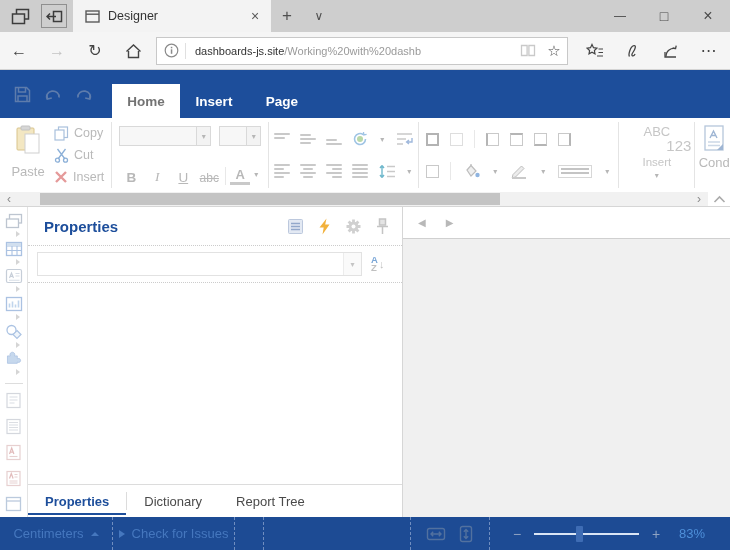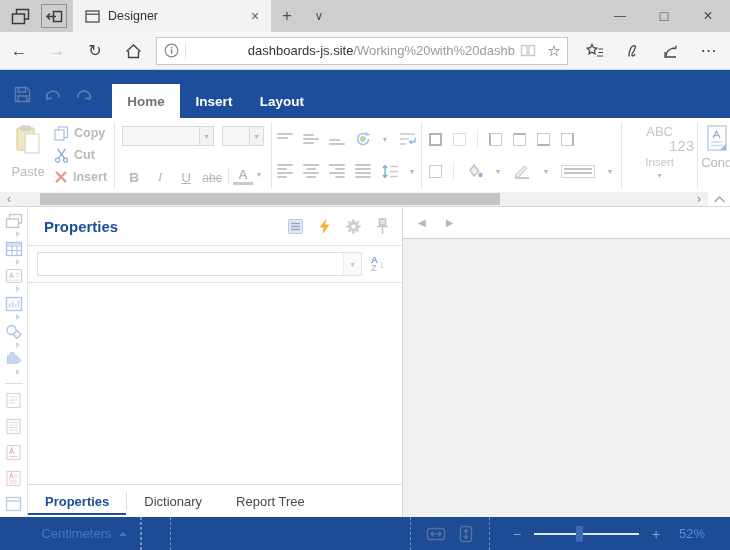--- a/index.html
+++ b/index.html
@@ -26,21 +26,21 @@
   .wc.max { font-size:14px; }
   .wc.close { font-size:16px; }
 
   
   .navbar { height:38px; background:#f5f5f5; border-bottom:1px solid #d4d4d4; display:flex; align-items:center; flex:0 0 38px; }
   .nav-btn { width:38px; height:38px; display:flex; align-items:center; justify-content:center; color:#444; font-size:16px; }
   .nav-btn.disabled { color:#c3c3c3; }
   .addressbar { flex:1; height:28px; background:#fff; border:1px solid #c8c8c8; display:flex; align-items:center; margin:0 8px 0 4px; }
   .ab-info { width:28px; display:flex; align-items:center; justify-content:center; }
   .ab-sep { width:1px; height:16px; background:#e0e0e0; }
-  .ab-url { flex:1; padding-left:9px; white-space:nowrap; overflow:hidden; font-size:13px;text-align:right; }
+  .ab-url { flex:1; padding-left:9px; white-space:nowrap; overflow:hidden; font-size:11px; }
   .ab-url .domain { color:#333; }
   .ab-url .path { color:#9a9a9a; }
   .ab-ico { width:26px; display:flex; align-items:center; justify-content:center; }
   .ab-star { color:#4a4a4a; font-size:15px; }
   .right-btns { display:flex; padding-right:2px; }
   .more-dots { font-size:16px; color:#444; letter-spacing:1px; }
 
   
   .ribbon-tabs { height:48px; background:#1d4e9b; display:flex; align-items:stretch; flex:0 0 48px; }
   .quick { display:flex; align-items:center; gap:13px; padding:0 8px 0 14px; width:112px; }
@@ -48,21 +48,21 @@
           color:#fff; font-size:13.5px; font-weight:600; }
   .rtab.active { background:#fff; color:#737373; }
 
   
   .ribbon { height:74px; background:#fff; display:flex; overflow:hidden; padding:3px 0 3px 4px; flex:0 0 74px; }
   .gsep { flex:0 0 1px; background:#e4e4e4; margin:1px 3px; }
   .grp { display:flex; }
   .dimtxt { color:#b9b9b9; }
   .bigbtn { width:48px; display:flex; flex-direction:column; align-items:center; justify-content:flex-start; padding-top:4px; gap:9px; }
   .smallcol { display:flex; flex-direction:column; justify-content:space-between; padding:2px 4px 2px 2px; }
-  .smallbtn { display:flex; align-items:center; gap:5px; height:20px; font-size:12.5px;font-weight:bold; }
+  .smallbtn { display:flex; align-items:center; gap:5px; height:20px; font-size:12.5px; }
   .fontgrp { display:flex; flex-direction:column; justify-content:space-between; padding:2px 4px; }
   .combo { display:flex; height:20px; }
   .combo .box { background:#f7f7f7; border:1px solid #d9d9d9; height:20px; }
   .combo .dd { width:14px; height:20px; border:1px solid #d9d9d9; border-left:none; background:#f3f3f3;
                display:flex; align-items:center; justify-content:center; color:#b6b6b6; font-size:8px; }
   .fmt-row { display:flex; align-items:flex-end; gap:2px; height:24px; padding-bottom:2px; }
   .fmt { width:24px; text-align:center; color:#b8b8b8; font-size:13.5px; }
   .fmt.b { font-weight:bold; }
   .fmt.i { font-style:italic; font-family:"Liberation Serif","DejaVu Serif",serif; }
   .fmt.u { text-decoration:underline; }
@@ -261,21 +261,21 @@
         </svg>
       <svg width="18" height="16" viewBox="0 0 18 16">
           <g fill="none" stroke="#5e7cac" stroke-width="1.7">
         <path d="M3 11.5 a6.2 5.6 0 1 1 11.6 1.8"></path>
             <path d="M15.4 8.6 l-.9 4.4 -4.3-1"></path>
           </g>
         </svg>
     </div>
     <div class="rtab active">Home</div>
     <div class="rtab">Insert</div>
-    <div class="rtab">Layout</div>
+    <div class="rtab">Page</div>
   </div>
 
   <div class="ribbon">
 
     <div class="grp">
       <div class="bigbtn">
         <svg width="27" height="30" viewBox="0 0 27 30">
           <rect x="2" y="3" width="17" height="22" rx="1" fill="#f3e7c2" stroke="#d9c48c"></rect>
           <rect x="6" y="1" width="9" height="4" rx="1" fill="#d6d6d6" stroke="#c2c2c2"></rect>
           <rect x="10" y="9" width="14" height="19" fill="#fff" stroke="#cfcfcf"></rect>
@@ -598,25 +598,29 @@
     <div class="canvas">
       <div class="pagestrip">
         <span class="pg-arrow">◀</span>
         <span class="pg-arrow">▶</span>
       </div>
       <div class="canvas-area"></div>
     </div>
   </div>
 
   <div class="statusbar">
-    <div class="scell" style="width:112px;margin-left:28px;">
+    <div class="scell" style="width:112px;">
       <span>Centimeters</span>
       <span class="tri-up"></span>
     </div>
     <i class="ssep"></i>
+    <div class="scell" style="width:121px;">
+      <span class="tri-right"></span>
+      <span>Check for Issues</span>
+    </div>
     <i class="ssep"></i>
     <div class="scell" style="width:28px;"></div>
     <i class="ssep"></i>
     <div style="flex:1;"></div>
     <i class="ssep"></i>
     <div class="scell" style="width:78px; gap:12px;">
       <svg width="20" height="16" viewBox="0 0 20 16">
           <g fill="none" stroke="#52719f" stroke-width="1.4">
         <rect x="1.5" y="2.5" width="17" height="11" rx="2"></rect>
             <path d="M5 8 h10 M7.2 5.8 L5 8 l2.2 2.2 M12.8 5.8 L15 8 l-2.2 2.2"></path>
@@ -629,17 +633,17 @@
           </g>
         </svg>
     </div>
     <i class="ssep"></i>
     <div class="zoomcell" style="width:240px;">
       <span class="zbtn" style="margin-left:14px;">−</span>
       <div class="ztrack">
         <div class="zthumb"></div>
       </div>
       <span class="zbtn">+</span>
-      <span class="zval">52%</span>
+      <span class="zval">83%</span>
     </div>
   </div>
 
 </div>
 
 </body></html>

